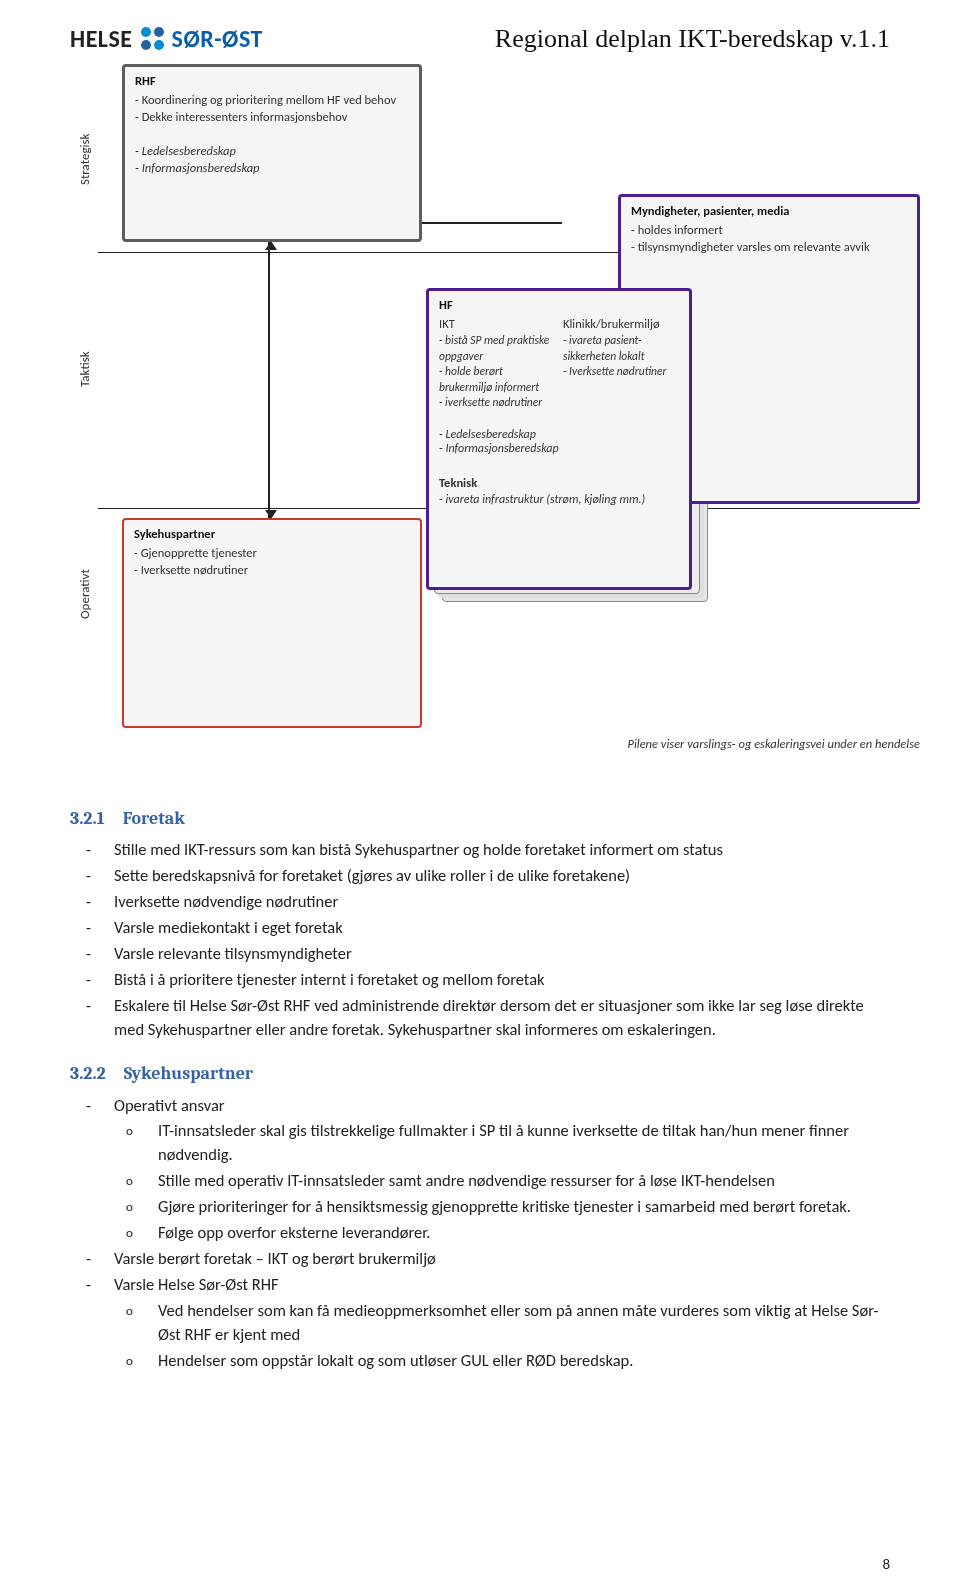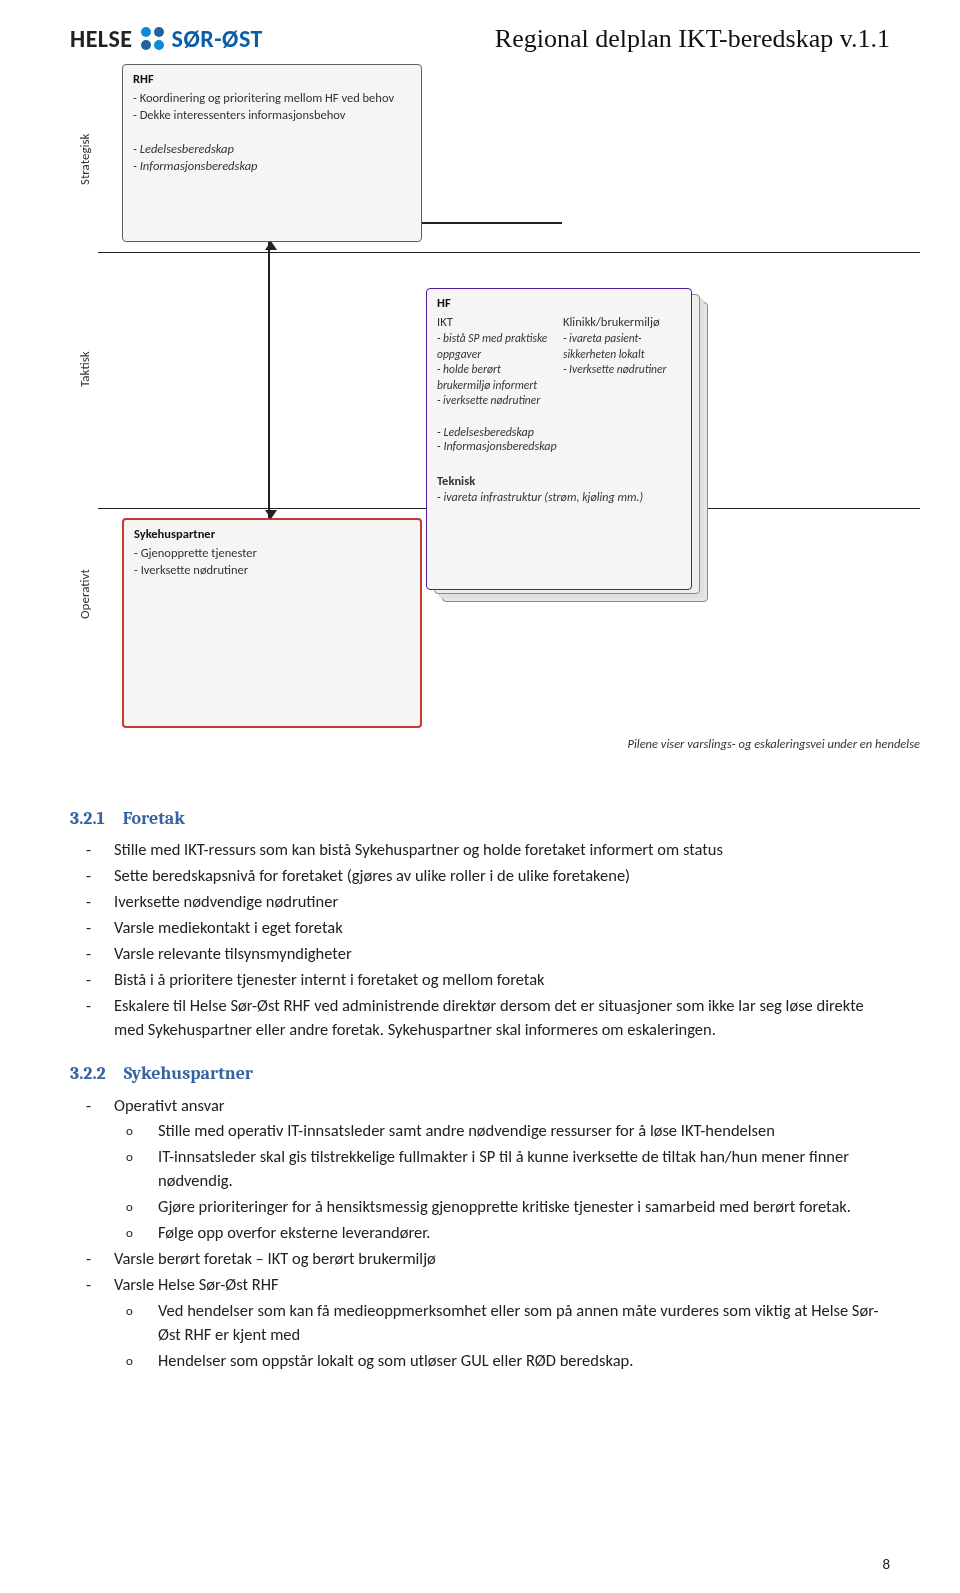--- a/index.html
+++ b/index.html
@@ -18,21 +18,21 @@
 
   
   .diagram-wrap { display: flex; }
   .vlabels { width: 28px; display: flex; flex-direction: column; font-size: 13px; color:#333; }
   .vlabel { writing-mode: vertical-rl; transform: rotate(180deg); display:flex; align-items:center; justify-content:center; }
   .vlabel.strat { height: 190px; }
   .vlabel.takt  { height: 230px; }
   .vlabel.oper  { height: 220px; }
 
   .diagram { flex: 1; position: relative; height: 700px; }
-  .box { position: absolute; background: #f5f5f5; border: 1px solid #4c1d95; border-radius: 4px; font-size: 12.5px; color:#333; }
+  .box { position: absolute; background: #f5f5f5; border: 3px solid #4c1d95; border-radius: 4px; font-size: 12.5px; color:#333; }
   .box .title { font-weight: 700; padding: 6px 10px 0 10px; color:#111;}
   .box .body  { padding: 4px 10px 8px 10px; line-height: 1.35;}
   .box .sub   { font-style: italic; }
 
   
   .rhf  { top: 0;   left: 24px; width: 300px; height: 178px; border-color:#5d5f5e;}
   .mynd { top: 130px; left: 520px; width: 302px; height: 310px; z-index:1;}
   .hf-stack-bg1 { position:absolute; top: 230px; left: 336px; width: 266px; height: 300px; border:1px solid #888; border-radius:4px; background:#ededed; box-shadow: 4px 4px 0 #dfdfdf;}
   .hf-stack-bg0 { position:absolute; top: 238px; left: 344px; width: 266px; height: 300px; border:1px solid #888; border-radius:4px; background:#e6e6e6;}
   .hf   { top: 224px; left: 328px; width: 266px; height: 302px; z-index:2;}
@@ -116,20 +116,27 @@
         <div class="title">RHF</div>
         <div class="body">
           <div>- Koordinering og prioritering mellom HF ved behov</div>
           <div>- Dekke interessenters informasjonsbehov</div>
           <br>
           <div class="sub">- Ledelsesberedskap</div>
           <div class="sub">- Informasjonsberedskap</div>
         </div>
       </div>
 
+      <div class="box mynd">
+        <div class="title">Myndigheter, pasienter, media</div>
+        <div class="body">
+          <div>- holdes informert</div>
+          <div>- tilsynsmyndigheter varsles om relevante avvik</div>
+        </div>
+      </div>
 
       <div class="hf-stack-bg0"></div>
       <div class="hf-stack-bg1"></div>
       <div class="box hf">
         <div class="title">HF</div>
         <div class="cols">
           <div class="col">
             <div class="colhead">IKT</div>
             <div class="colbody sub">
               <div>- bistå SP med praktiske oppgaver</div>
@@ -184,22 +191,22 @@
     </ul>
 
     <h3 class="sec">
       <span class="num">3.2.2</span><span class="ttl">Sykehuspartner</span>
     </h3>
 
     <ul class="dash">
       <li>Operativt ansvar</li>
     </ul>
     <ul class="circ">
+      <li>IT-innsatsleder skal gis tilstrekkelige fullmakter i SP til å kunne iverksette de tiltak han/hun mener finner nødvendig.</li>
       <li>Stille med operativ IT-innsatsleder samt andre nødvendige ressurser for å løse IKT-hendelsen</li>
-      <li>IT-innsatsleder skal gis tilstrekkelige fullmakter i SP til å kunne iverksette de tiltak han/hun mener finner nødvendig.</li>
       <li>Gjøre prioriteringer for å hensiktsmessig gjenopprette kritiske tjenester i samarbeid med berørt foretak.</li>
       <li>Følge opp overfor eksterne leverandører.</li>
     </ul>
 
     <ul class="dash">
       <li>Varsle berørt foretak – IKT og berørt brukermiljø</li>
       <li>Varsle Helse Sør-Øst RHF</li>
     </ul>
     <ul class="circ">
       <li>Ved hendelser som kan få medieoppmerksomhet eller som på annen måte vurderes som viktig at Helse Sør-Øst RHF er kjent med</li>

